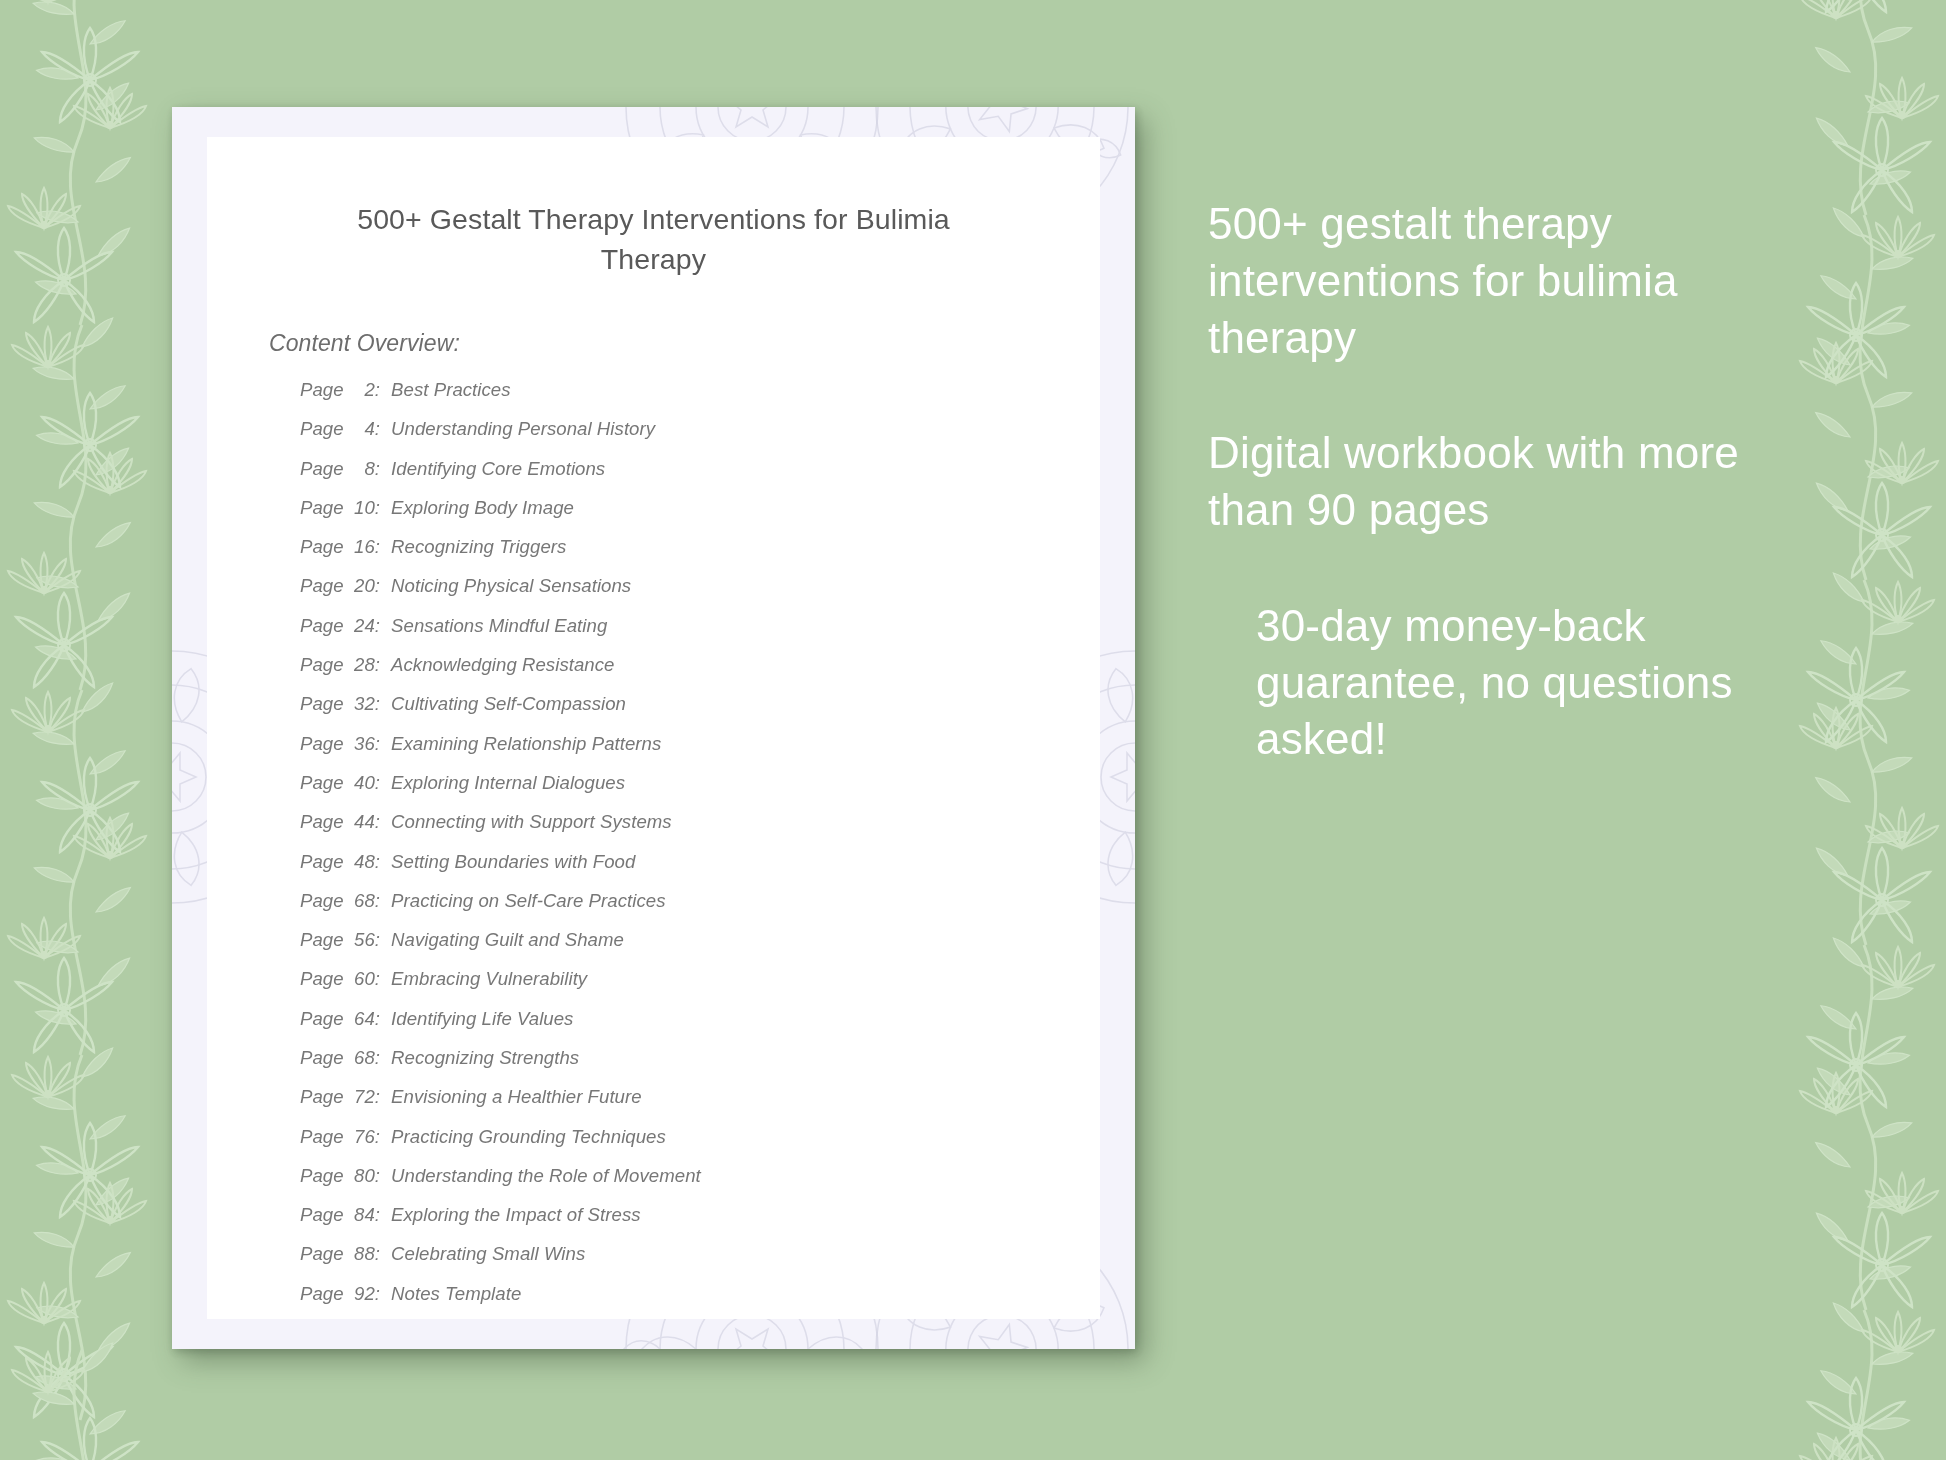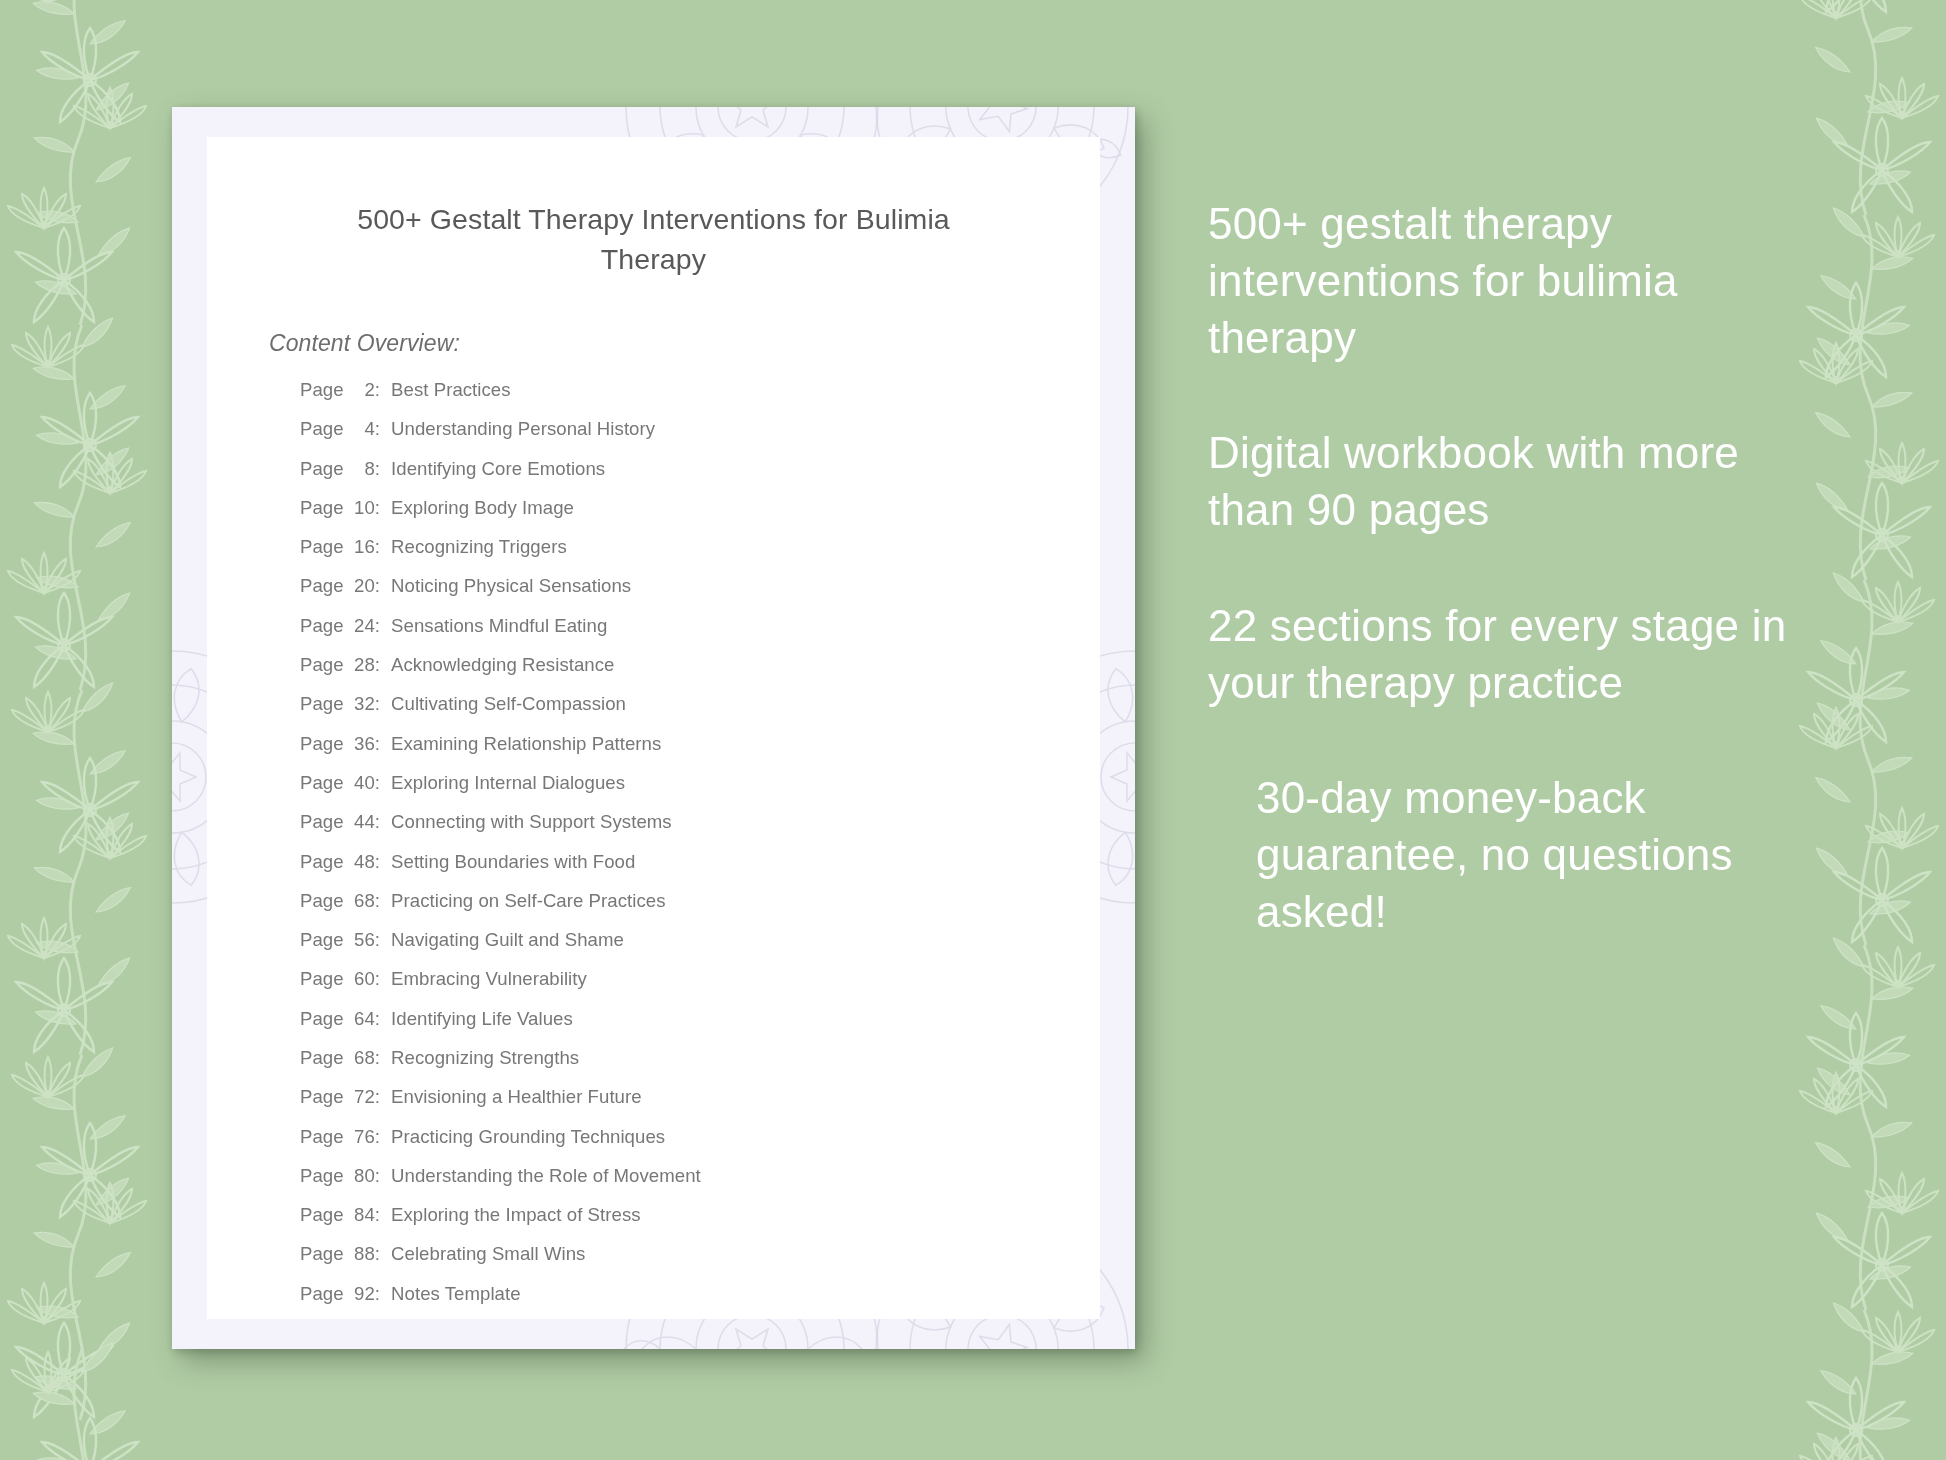--- a/index.html
+++ b/index.html
@@ -86,20 +86,21 @@
     font-size: 23px;
     font-weight: 400;
     color: #6d6d6d;
     letter-spacing: 0.1px;
     font-style: italic;
   }
 
   #toc-list {
     margin: 24px 0 0 93px;
     list-style: none;
+    font-style: italic;
   }
 
   .toc-row {
     display: flex;
     align-items: baseline;
     font-size: 18.6px;
     line-height: 1;
     color: #777777;
     height: 39.3px;
     letter-spacing: 0.05px;
@@ -592,15 +593,14 @@
           <span class="toc-colon">:</span>
           <span class="toc-entry-title">Notes Template</span>
         </li>
       </ul>
   </div>
 </div>
 
 <div id="marketing-column">
     <p class="marketing-line">500+ gestalt therapy interventions for bulimia therapy</p>
     <p class="marketing-line">Digital workbook with more than 90 pages</p>
-    <p class="marketing-line">22 sections for every stage in your therapy practice</p>
     <p class="marketing-line">30-day money-back guarantee, no questions asked!</p>
   </div>
 
 </body></html>

